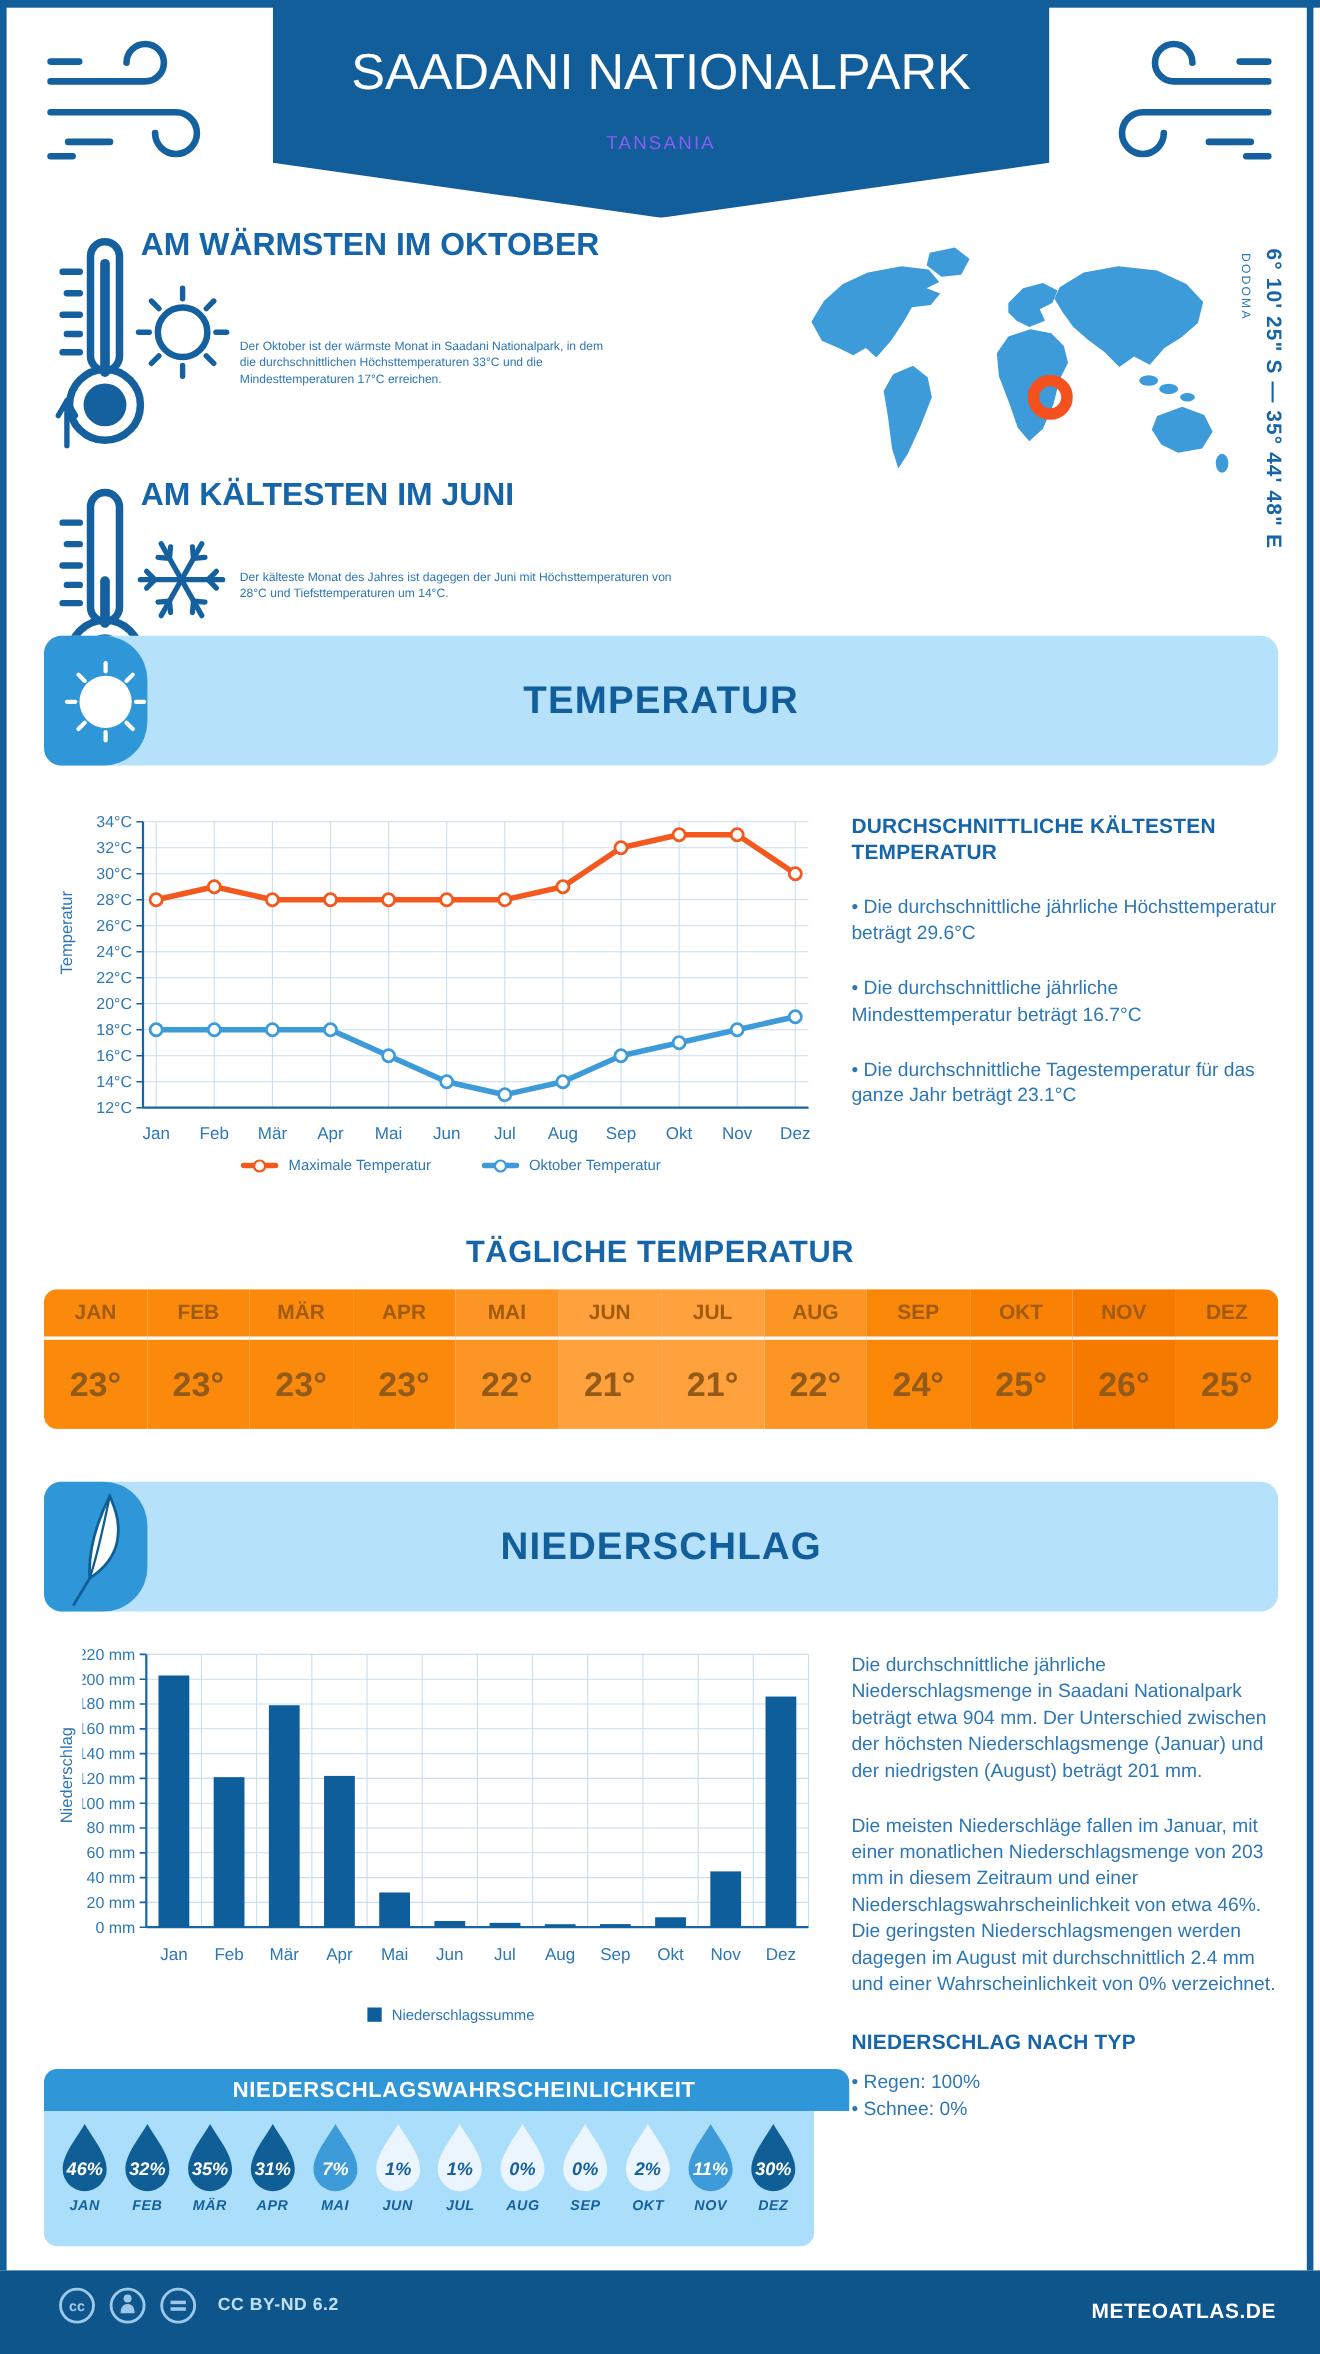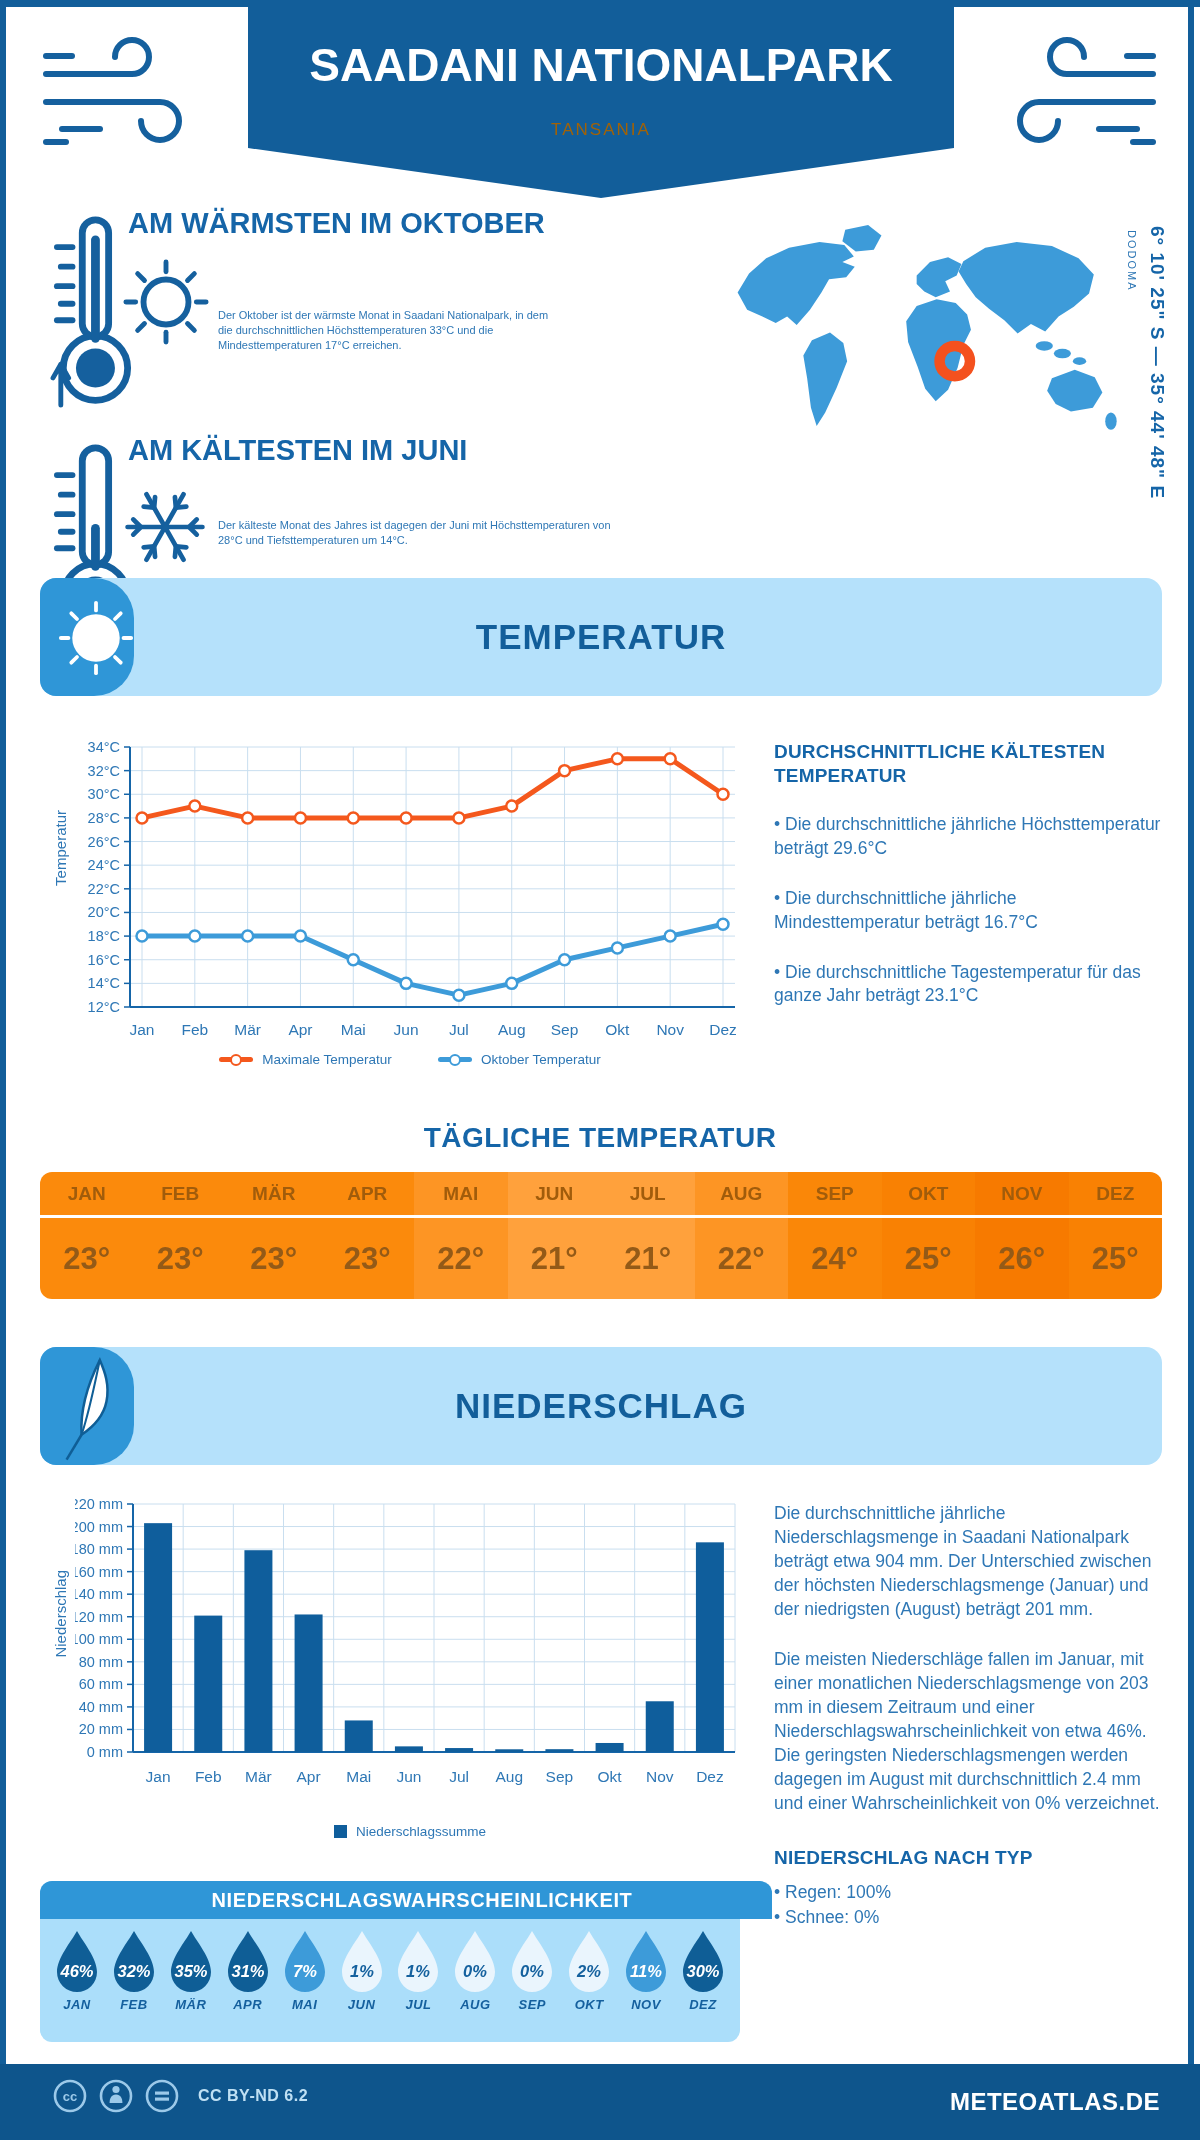--- a/index.html
+++ b/index.html
@@ -7,23 +7,23 @@
         font-family:"Liberation Sans",sans-serif;margin:0 auto;}
   .edge{position:absolute;background:#125E9A;}
   .edge-top{left:0;top:0;width:1200px;height:7px;}
   .edge-left{left:0;top:0;width:6px;height:2064px;}
   .edge-right{left:1188px;top:0;width:6px;height:2064px;}
 
   
   .banner{position:absolute;left:248px;top:0;width:706px;height:198px;}
   .banner svg{position:absolute;left:0;top:0;}
   .banner-title{position:absolute;left:0;top:38px;width:100%;text-align:center;
-      font-size:46px;font-weight:bold;color:#fff;letter-spacing:0px;}
+      font-size:46px;font-weight:normal;color:#fff;letter-spacing:0px;}
   .banner-sub{position:absolute;left:0;top:120px;width:100%;text-align:center;
-      font-size:17px;color:#a16207;letter-spacing:2px;}
+      font-size:17px;color:#8b5cf6;letter-spacing:2px;}
   .wind{position:absolute;top:30px;}
   .wind.left{left:32px;}
   .wind.right{left:962px;transform:scaleX(-1);}
 
   
   .info-title{position:absolute;font-size:29px;font-weight:bold;color:#1565A8;letter-spacing:0px;}
   .info-text{position:absolute;font-size:11px;line-height:1.36;color:#2E77B5;margin-top:48px;}
   .icon-abs{position:absolute;}
 
   
@@ -75,21 +75,21 @@
       font-size:20px;font-weight:bold;color:#fff;letter-spacing:0.6px;padding-left:32px;}
   #drops{position:absolute;left:10px;top:48px;width:680px;display:flex;justify-content:space-between;font-style:italic;}
   .drop-item{width:54px;display:flex;flex-direction:column;align-items:center;}
   .drop-month{margin-top:4px;font-size:13px;font-weight:bold;color:#15609E;letter-spacing:0.5px;}
 
   
   .footer{position:absolute;left:0;top:2064px;width:1200px;height:76px;background:#0E558C;}
   .footer-left{position:absolute;left:52px;top:0;height:64px;display:flex;align-items:center;gap:10px;}
   .license{margin-left:8px;font-size:16px;font-weight:bold;color:#BFE0F4;letter-spacing:0.5px;}
   .brand{position:absolute;right:40px;top:0;height:76px;display:flex;align-items:center;
-      font-size:24px;font-weight:bold;color:#fff;letter-spacing:0.5px;}
+      font-size:19px;font-weight:bold;color:#fff;letter-spacing:0.5px;}
 </style>
 </head>
 <body>
 
 <div class="page">
   <div class="edge edge-top"></div>
   <div class="edge edge-left"></div>
   <div class="edge edge-right"></div>
 
   <svg class="wind left" width="205" height="135" viewBox="0 0 205 135">

